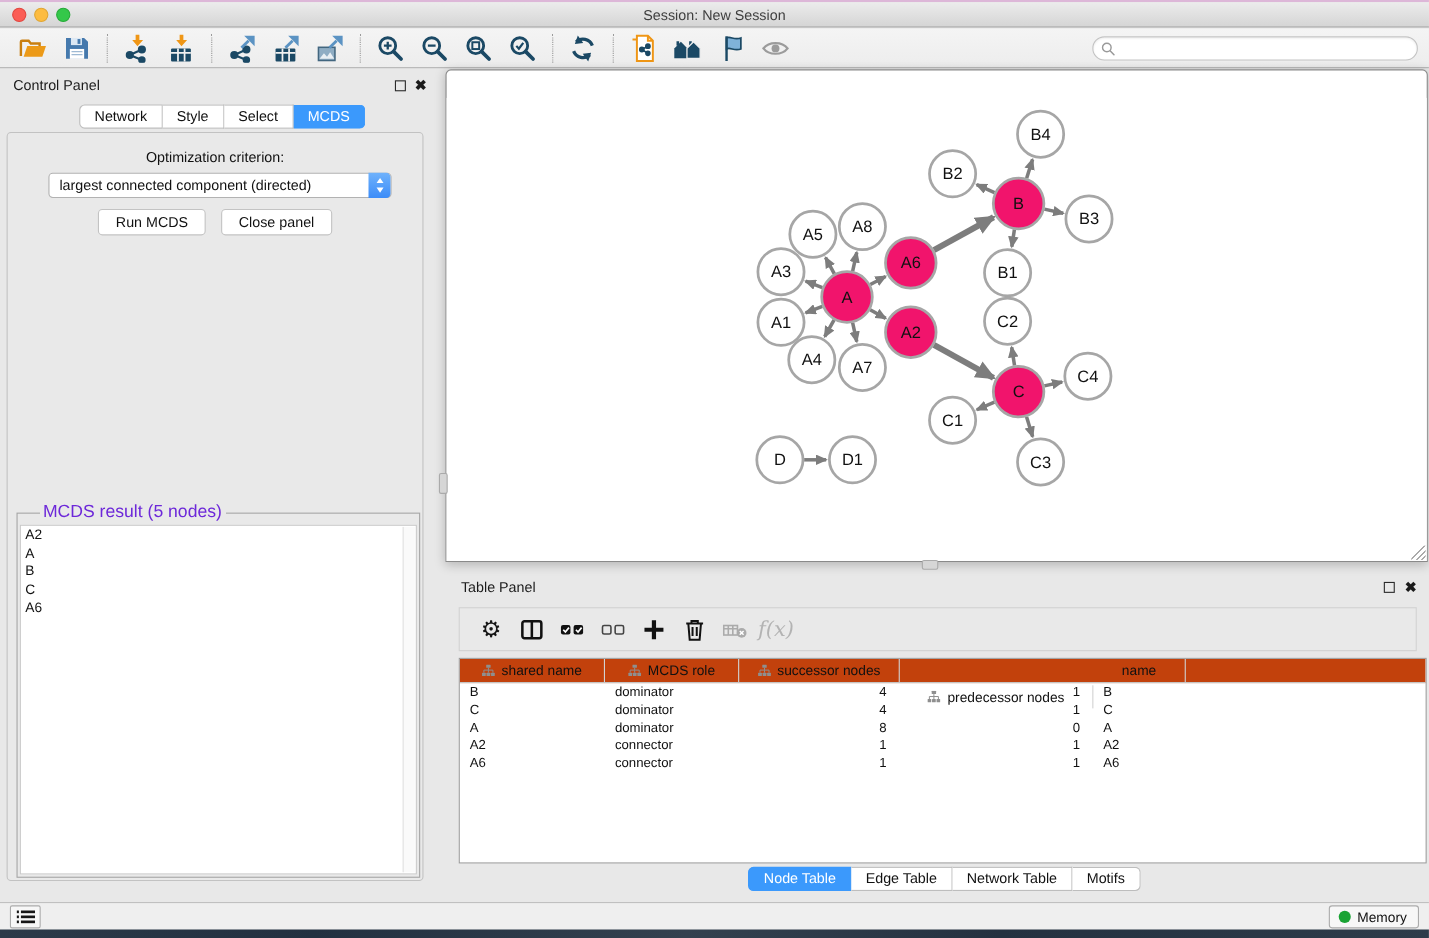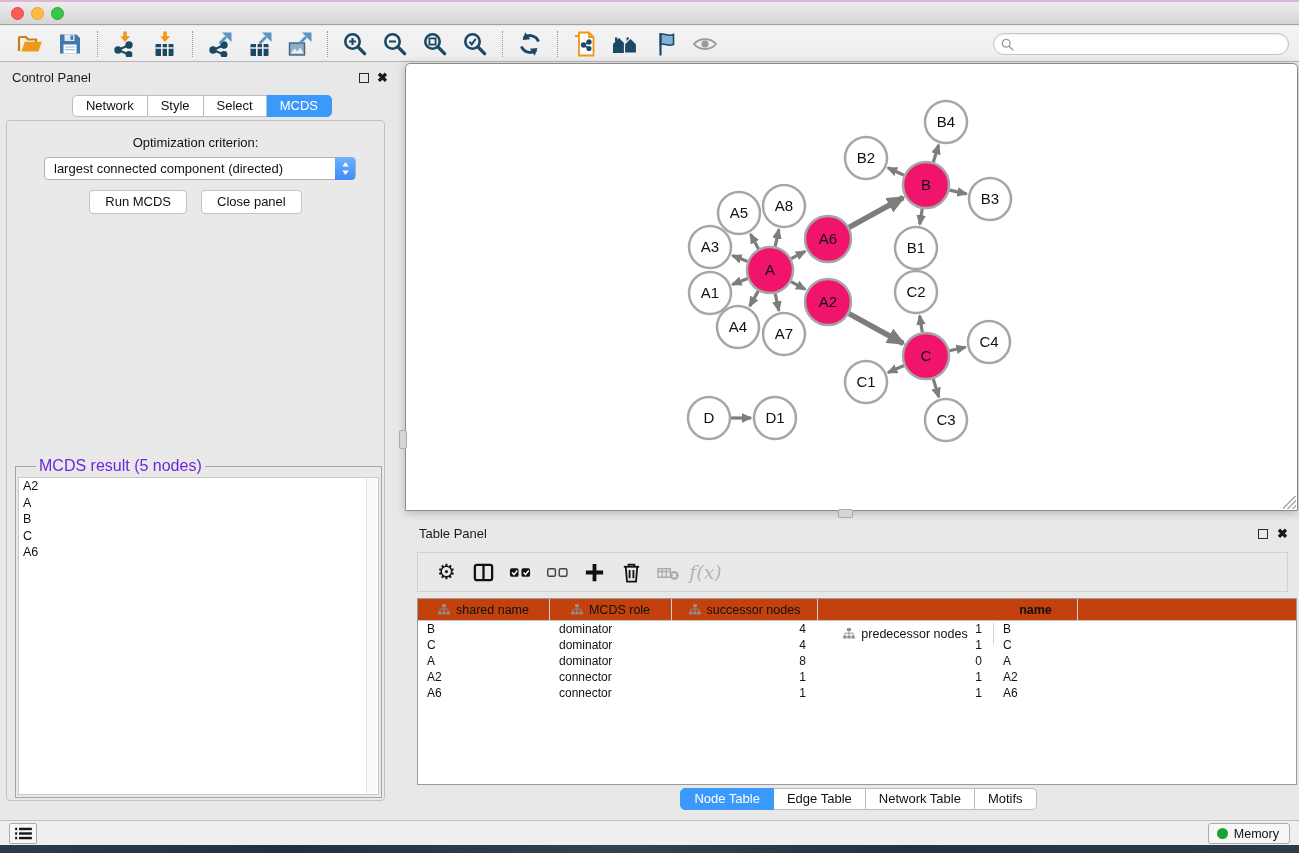--- a/index.html
+++ b/index.html
@@ -126,20 +126,21 @@
 <body>
 
 <div class="screen">
 
   <div class="desktop-topline"></div>
 
   <div class="titlebar">
     <span class="tl red"></span>
     <span class="tl yel"></span>
     <span class="tl grn"></span>
+    <div class="win-title">Session: New Session</div>
   </div>
 
   <div class="main-toolbar" id="main-toolbar">
     <div class="searchbox">
       <svg viewBox="0 0 14 14">
           <circle cx="5.6" cy="5.6" r="4.2" fill="none" stroke="#9a9a9a" stroke-width="1.4"></circle>
           <path d="M8.8 8.8 L12.6 12.6" stroke="#9a9a9a" stroke-width="1.5" stroke-linecap="round"></path>
         </svg>
       <input value="" style="">
     </div>
@@ -561,21 +562,21 @@
                 <rect x="0.2" y="7.5" width="3.4" height="3" rx="0.5"></rect>
                 <rect x="4.3" y="7.5" width="3.4" height="3" rx="0.5"></rect>
                 <rect x="8.4" y="7.5" width="3.4" height="3" rx="0.5"></rect>
               </g>
               <g stroke="#8f8f8f" fill="none" stroke-width="0.9">
                 <path d="M6 3 v2.2 M1.9 7.5 V5.2 H10.1 V7.5 M6 5.2 V7.5"></path>
               </g>
             </svg>
             <span>predecessor nodes</span>
           </div>
-          <div class="th-cell" style="width: 84px; font-weight: bold;">
+          <div class="th-cell" style="width: 84px;">
             <span>name</span>
           </div>
         </div>
       <div id="tp-tbody">
           <div class="tb-row">
             <div class="tb-cell left" style="width: 132px;">B</div>
             <div class="tb-cell left" style="width: 122px;">dominator</div>
             <div class="tb-cell right" style="width: 146px;">4</div>
             <div class="tb-cell right" style="width: 176px;">1</div>
             <div class="tb-cell left" style="width: 84px;">B</div>

